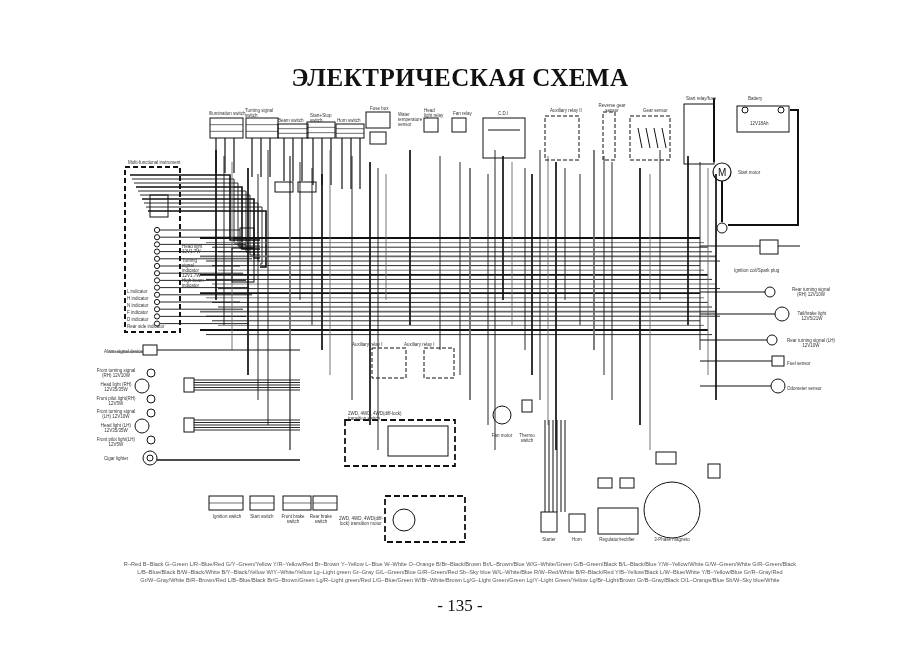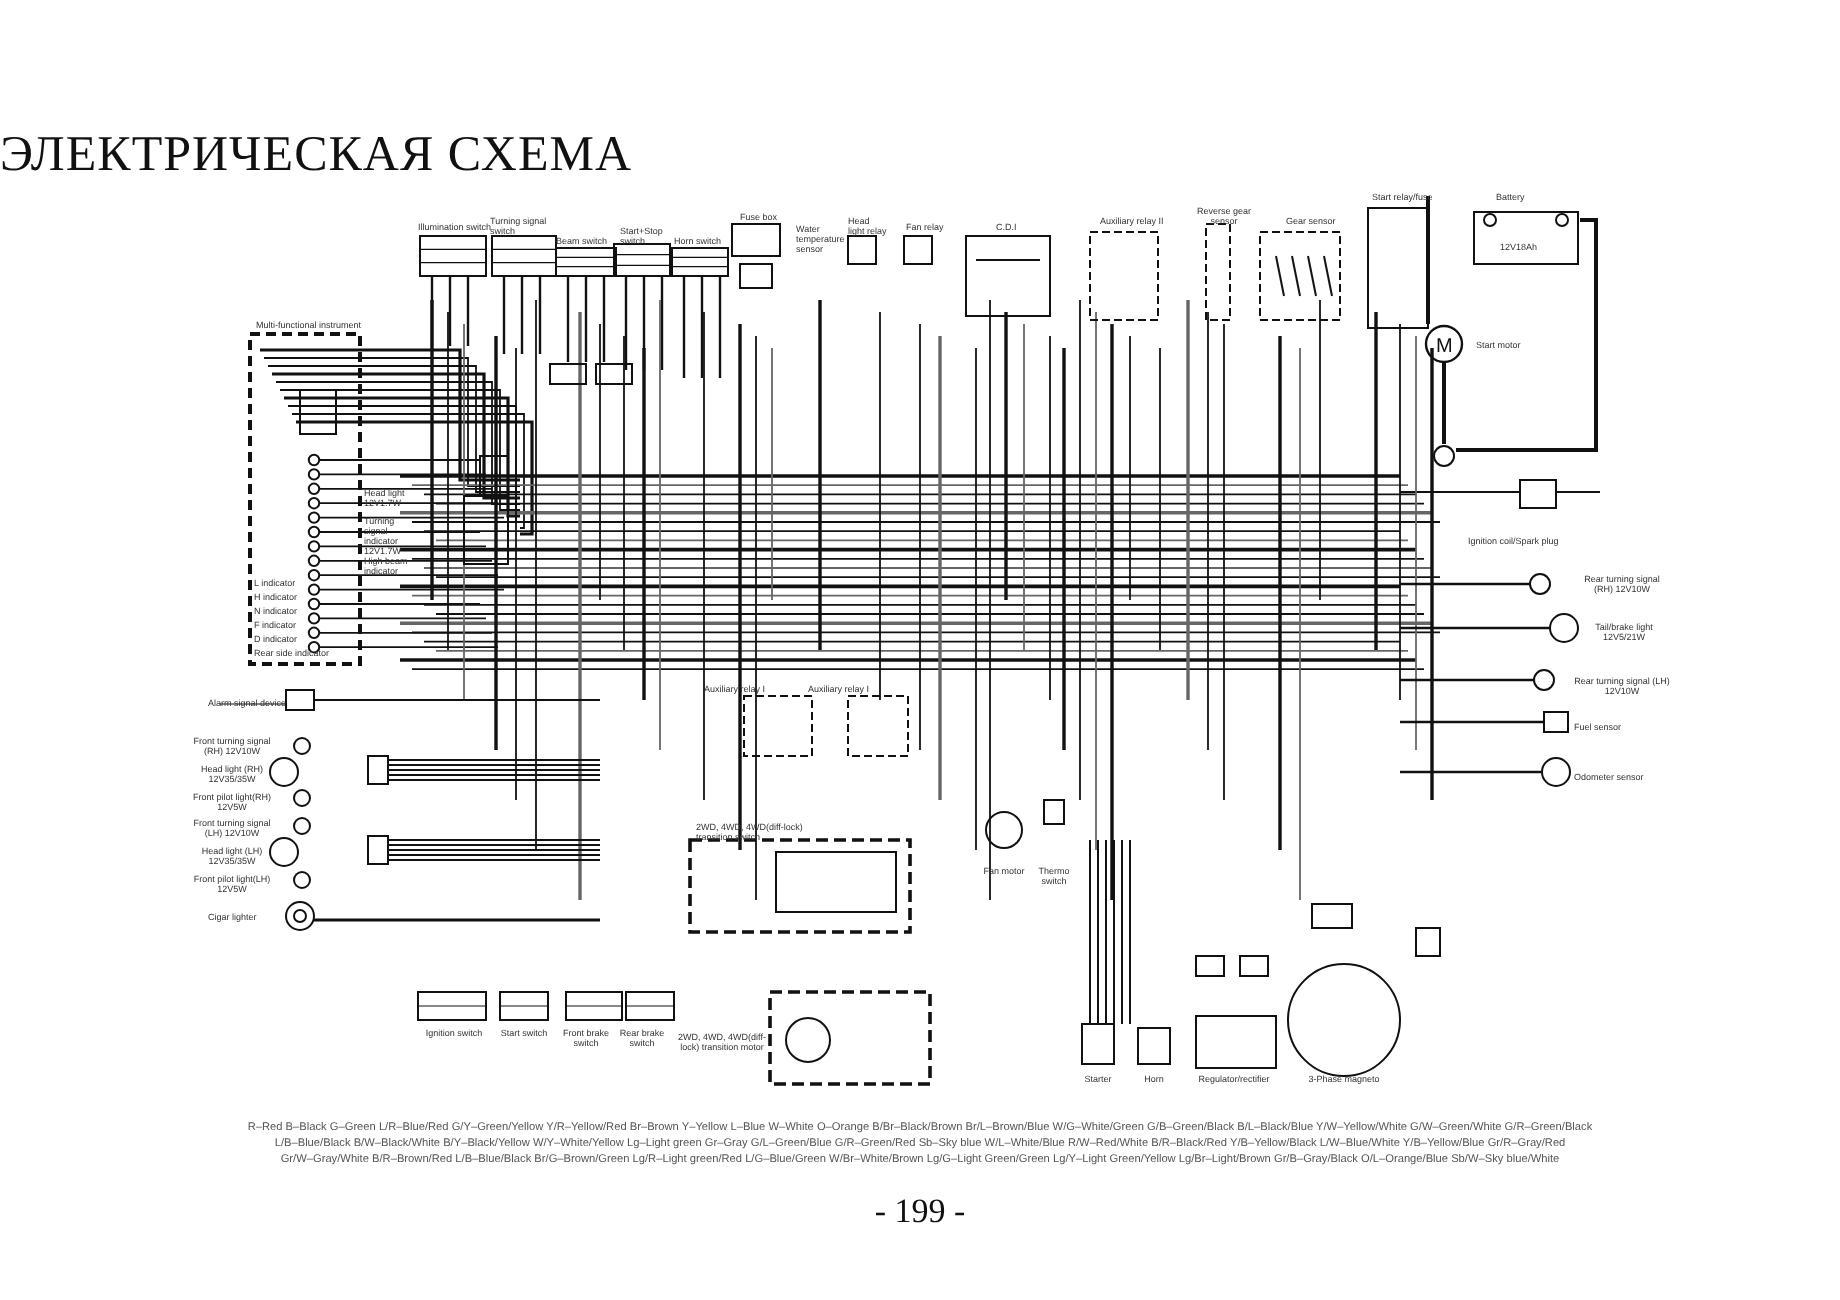--- a/index.html
+++ b/index.html
@@ -1,17 +1,17 @@
 <!DOCTYPE html>
 <html><head>
 <meta charset="utf-8">
 <style>
   html,body{margin:0;padding:0;background:#fff;}
   body{width:920px;height:650px;position:relative;overflow:hidden;font-family:"Liberation Sans",sans-serif;color:#111;}
-  #title{position:absolute;left:0;top:64px;width:920px;font-family:"Liberation Serif",serif;font-weight:normal;font-size:25px;letter-spacing:0.5px;}
+  #title{position:absolute;left:0;top:64px;width:920px;text-align:center;font-family:"Liberation Serif",serif;font-weight:bold;font-size:25px;letter-spacing:0.5px;}
   #diagram{position:absolute;left:0;top:0;}
   .lbl{position:absolute;font-size:4.5px;color:#333;white-space:nowrap;line-height:5px;}
   .lblc{transform:translateX(-50%);text-align:center;}
   #legend{position:absolute;left:80px;top:560px;width:760px;font-size:5.6px;color:#555;line-height:8px;}
   #legend div{white-space:nowrap;text-align:center;}
   #pagenum{position:absolute;left:0;top:596px;width:920px;text-align:center;font-family:"Liberation Serif",serif;font-size:17px;}
 </style>
 </head>
 <body>
 
@@ -310,13 +310,13 @@
 <div class="lbl lblc" style="left:577px;top:537px">Horn</div>
 <div class="lbl lblc" style="left:617px;top:537px">Regulator/rectifier</div>
 <div class="lbl lblc" style="left:672px;top:537px">3-Phase magneto</div>
 
 <div id="legend">
   <div>R–Red   B–Black   G–Green   L/R–Blue/Red   G/Y–Green/Yellow   Y/R–Yellow/Red   Br–Brown   Y–Yellow   L–Blue   W–White   O–Orange   B/Br–Black/Brown   Br/L–Brown/Blue   W/G–White/Green   G/B–Green/Black   B/L–Black/Blue   Y/W–Yellow/White   G/W–Green/White   G/R–Green/Black</div>
   <div>L/B–Blue/Black   B/W–Black/White   B/Y–Black/Yellow   W/Y–White/Yellow   Lg–Light green   Gr–Gray   G/L–Green/Blue   G/R–Green/Red   Sb–Sky blue   W/L–White/Blue   R/W–Red/White   B/R–Black/Red   Y/B–Yellow/Black   L/W–Blue/White   Y/B–Yellow/Blue   Gr/R–Gray/Red</div>
   <div>Gr/W–Gray/White   B/R–Brown/Red   L/B–Blue/Black   Br/G–Brown/Green   Lg/R–Light green/Red   L/G–Blue/Green   W/Br–White/Brown   Lg/G–Light Green/Green   Lg/Y–Light Green/Yellow   Lg/Br–Light/Brown   Gr/B–Gray/Black   O/L–Orange/Blue   Sb/W–Sky blue/White</div>
 </div>
 
-<div id="pagenum">- 199 -</div>
+<div id="pagenum">- 135 -</div>
 
 </body></html>

